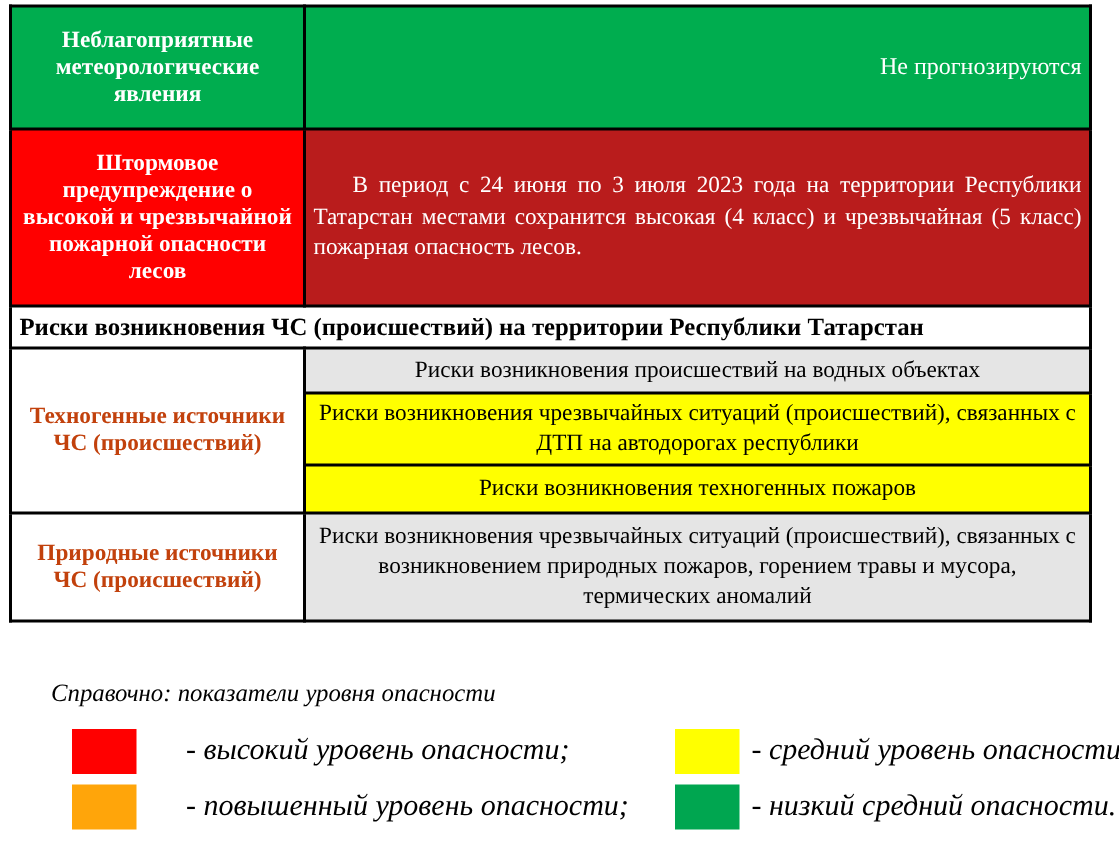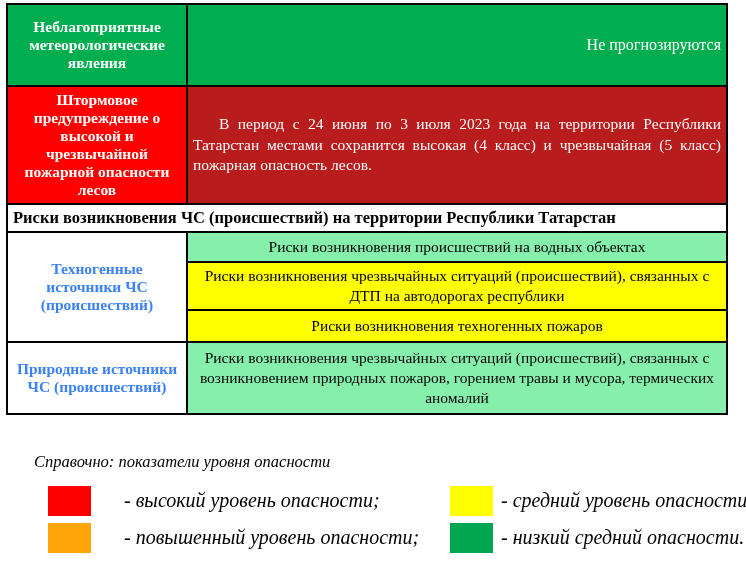--- a/index.html
+++ b/index.html
@@ -31,32 +31,32 @@
     border-collapse: collapse;
     table-layout: fixed;
   }
   .risk-table td {
     border: 2px solid #000000;
     vertical-align: middle;
     padding: 3px 5px;
     box-sizing: border-box;
   }
 
-  .col-label { width: 180px; }
+  .col-label { width: 196px; }
 
   
   .cell-label {
     text-align: center;
     font-weight: bold;
     font-size: 15.5px;
     line-height: 1.16;
   }
   .cell-label.on-green { background: #00AD4F; color: #ffffff; }
   .cell-label.on-red   { background: #FF0000; color: #ffffff; }
-  .cell-label.on-white { background: #ffffff; color: #3b82f6; }
+  .cell-label.on-white { background: #ffffff; color: #c2410c; }
 
   
   .cell-green {
     background: #00AD4F;
     color: #ffffff;
     text-align: right;
     font-size: 16px;
   }
   .cell-red {
     background: #b91c1c;
@@ -70,21 +70,21 @@
   }
   .cell-section {
     background: #ffffff;
     color: #000000;
     text-align: left;
     font-weight: bold;
     font-size: 16.5px;
     padding: 2px 4px;
   }
   .cell-orange {
-    background: #86efac;
+    background: #e5e5e5;
     color: #000000;
     text-align: center;
     font-size: 15.5px;
     line-height: 1.3;
   }
   .cell-yellow {
     background: #FFFF00;
     color: #000000;
     text-align: center;
     font-size: 15.5px;

